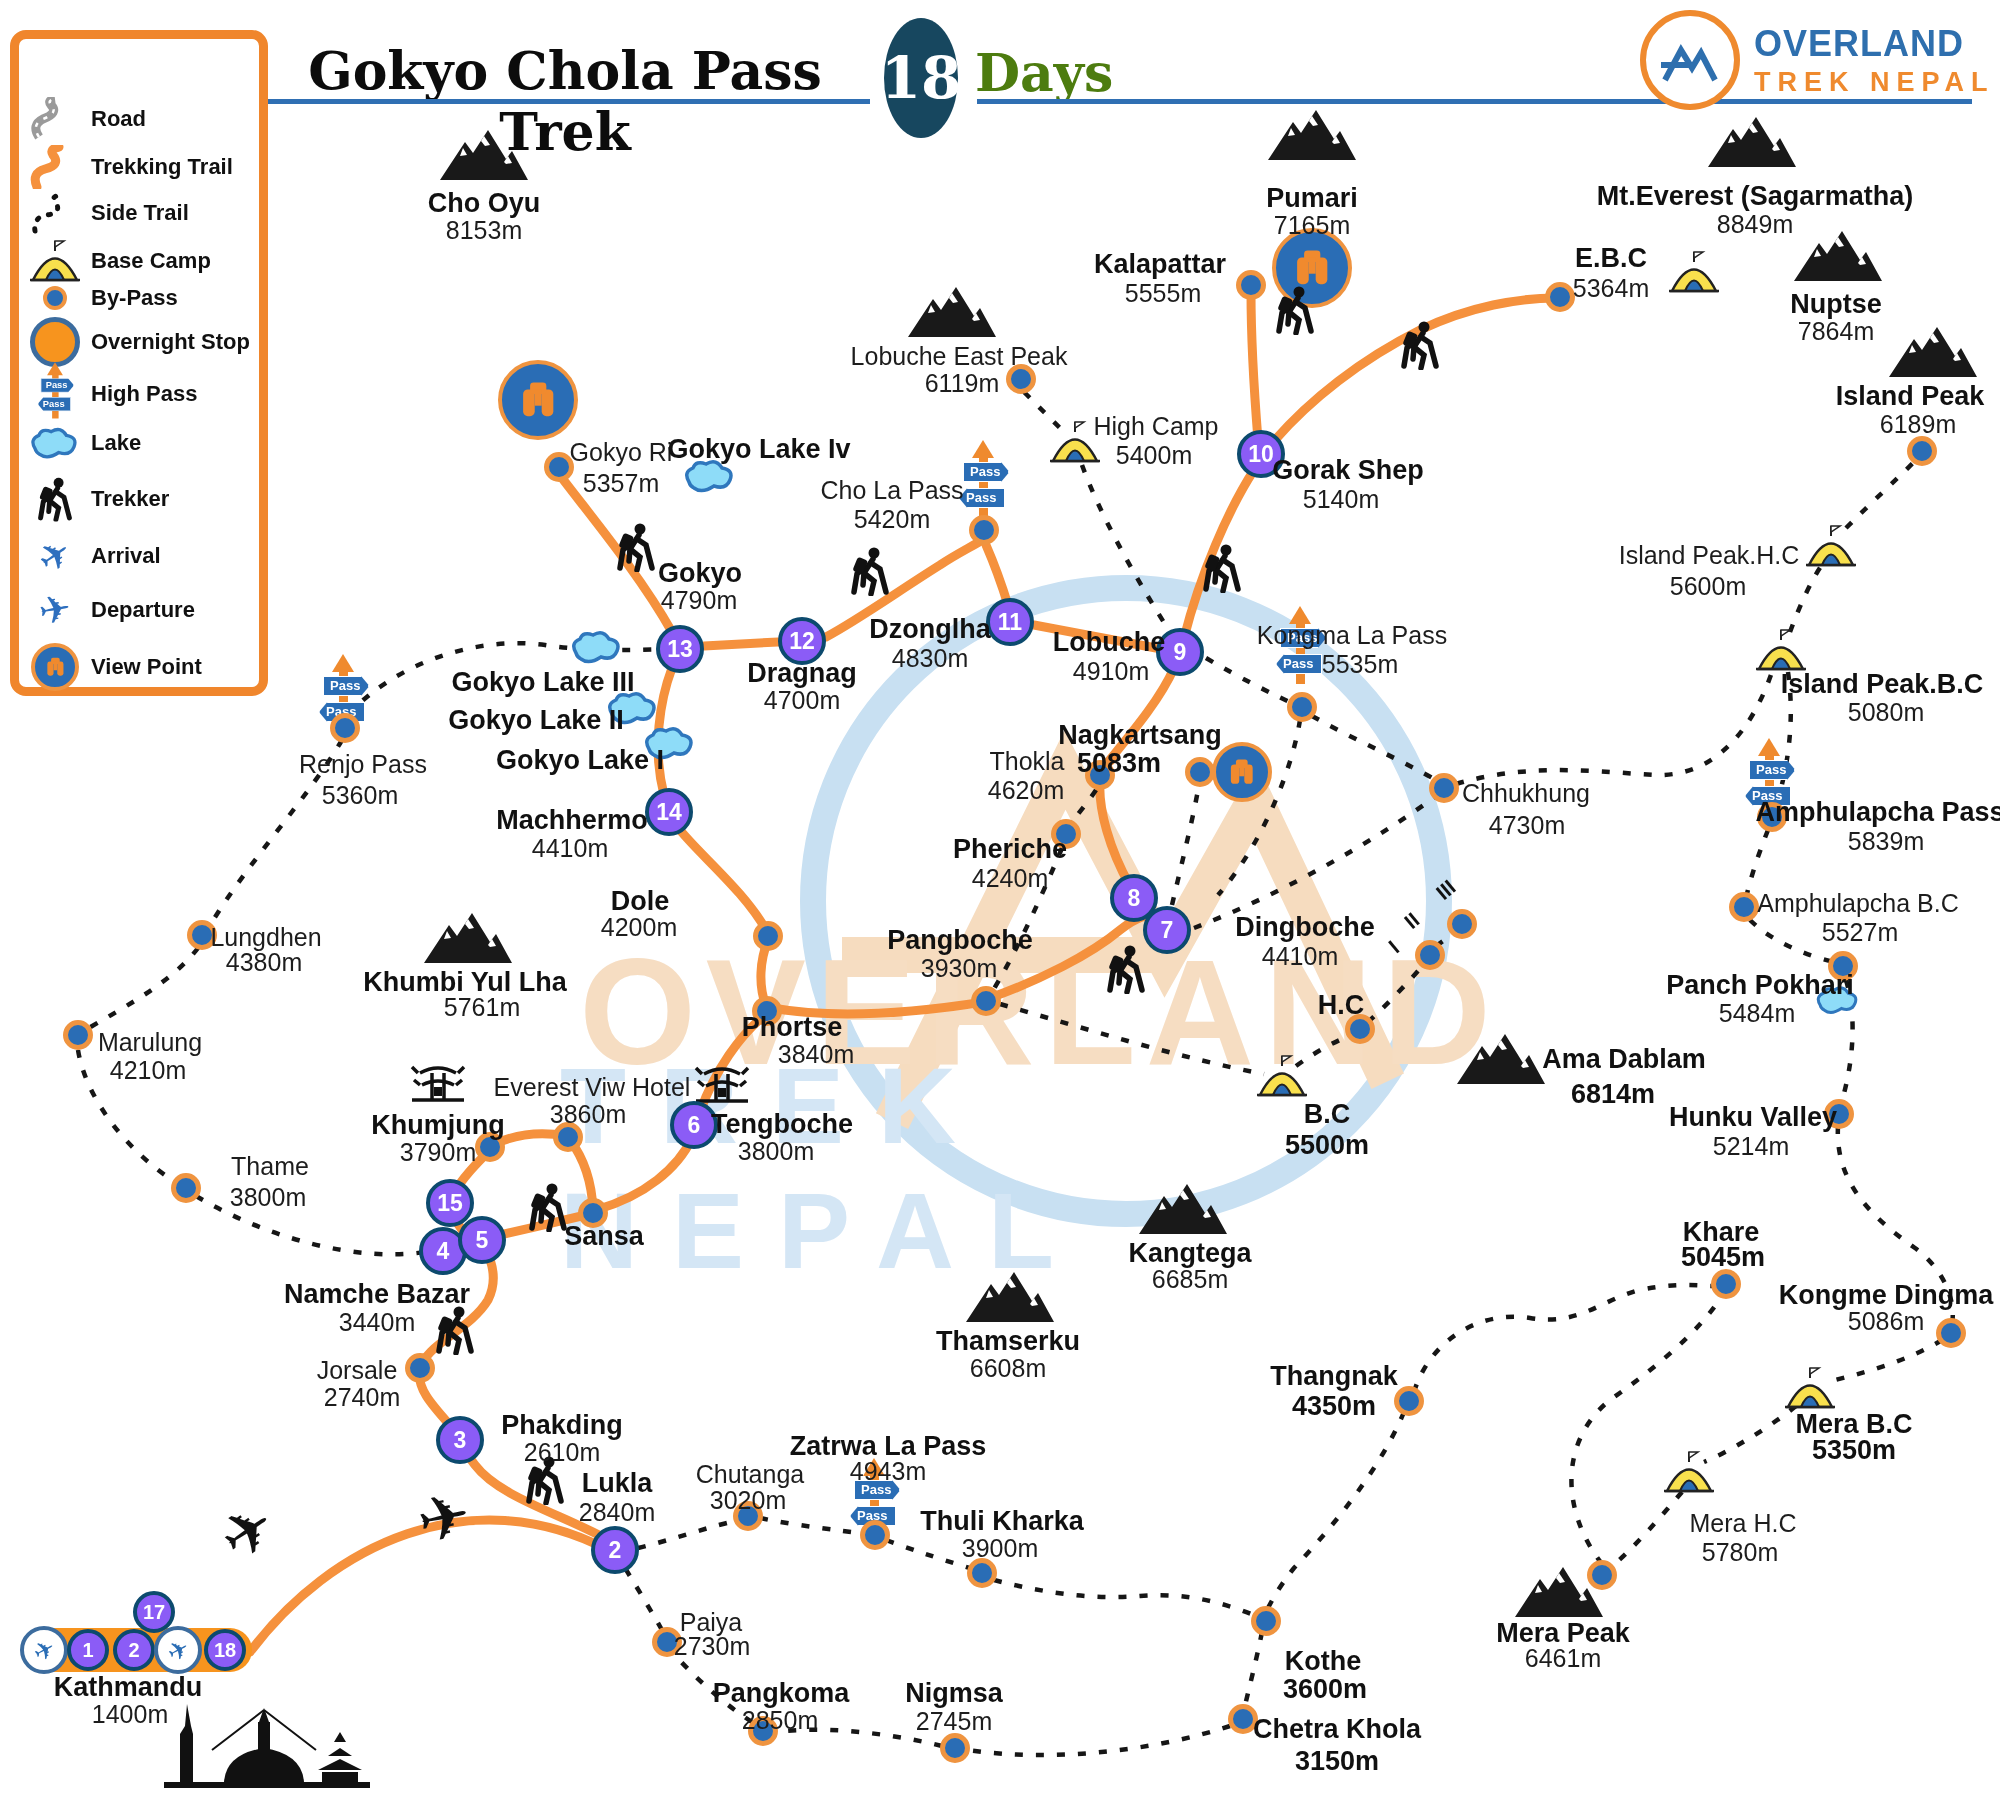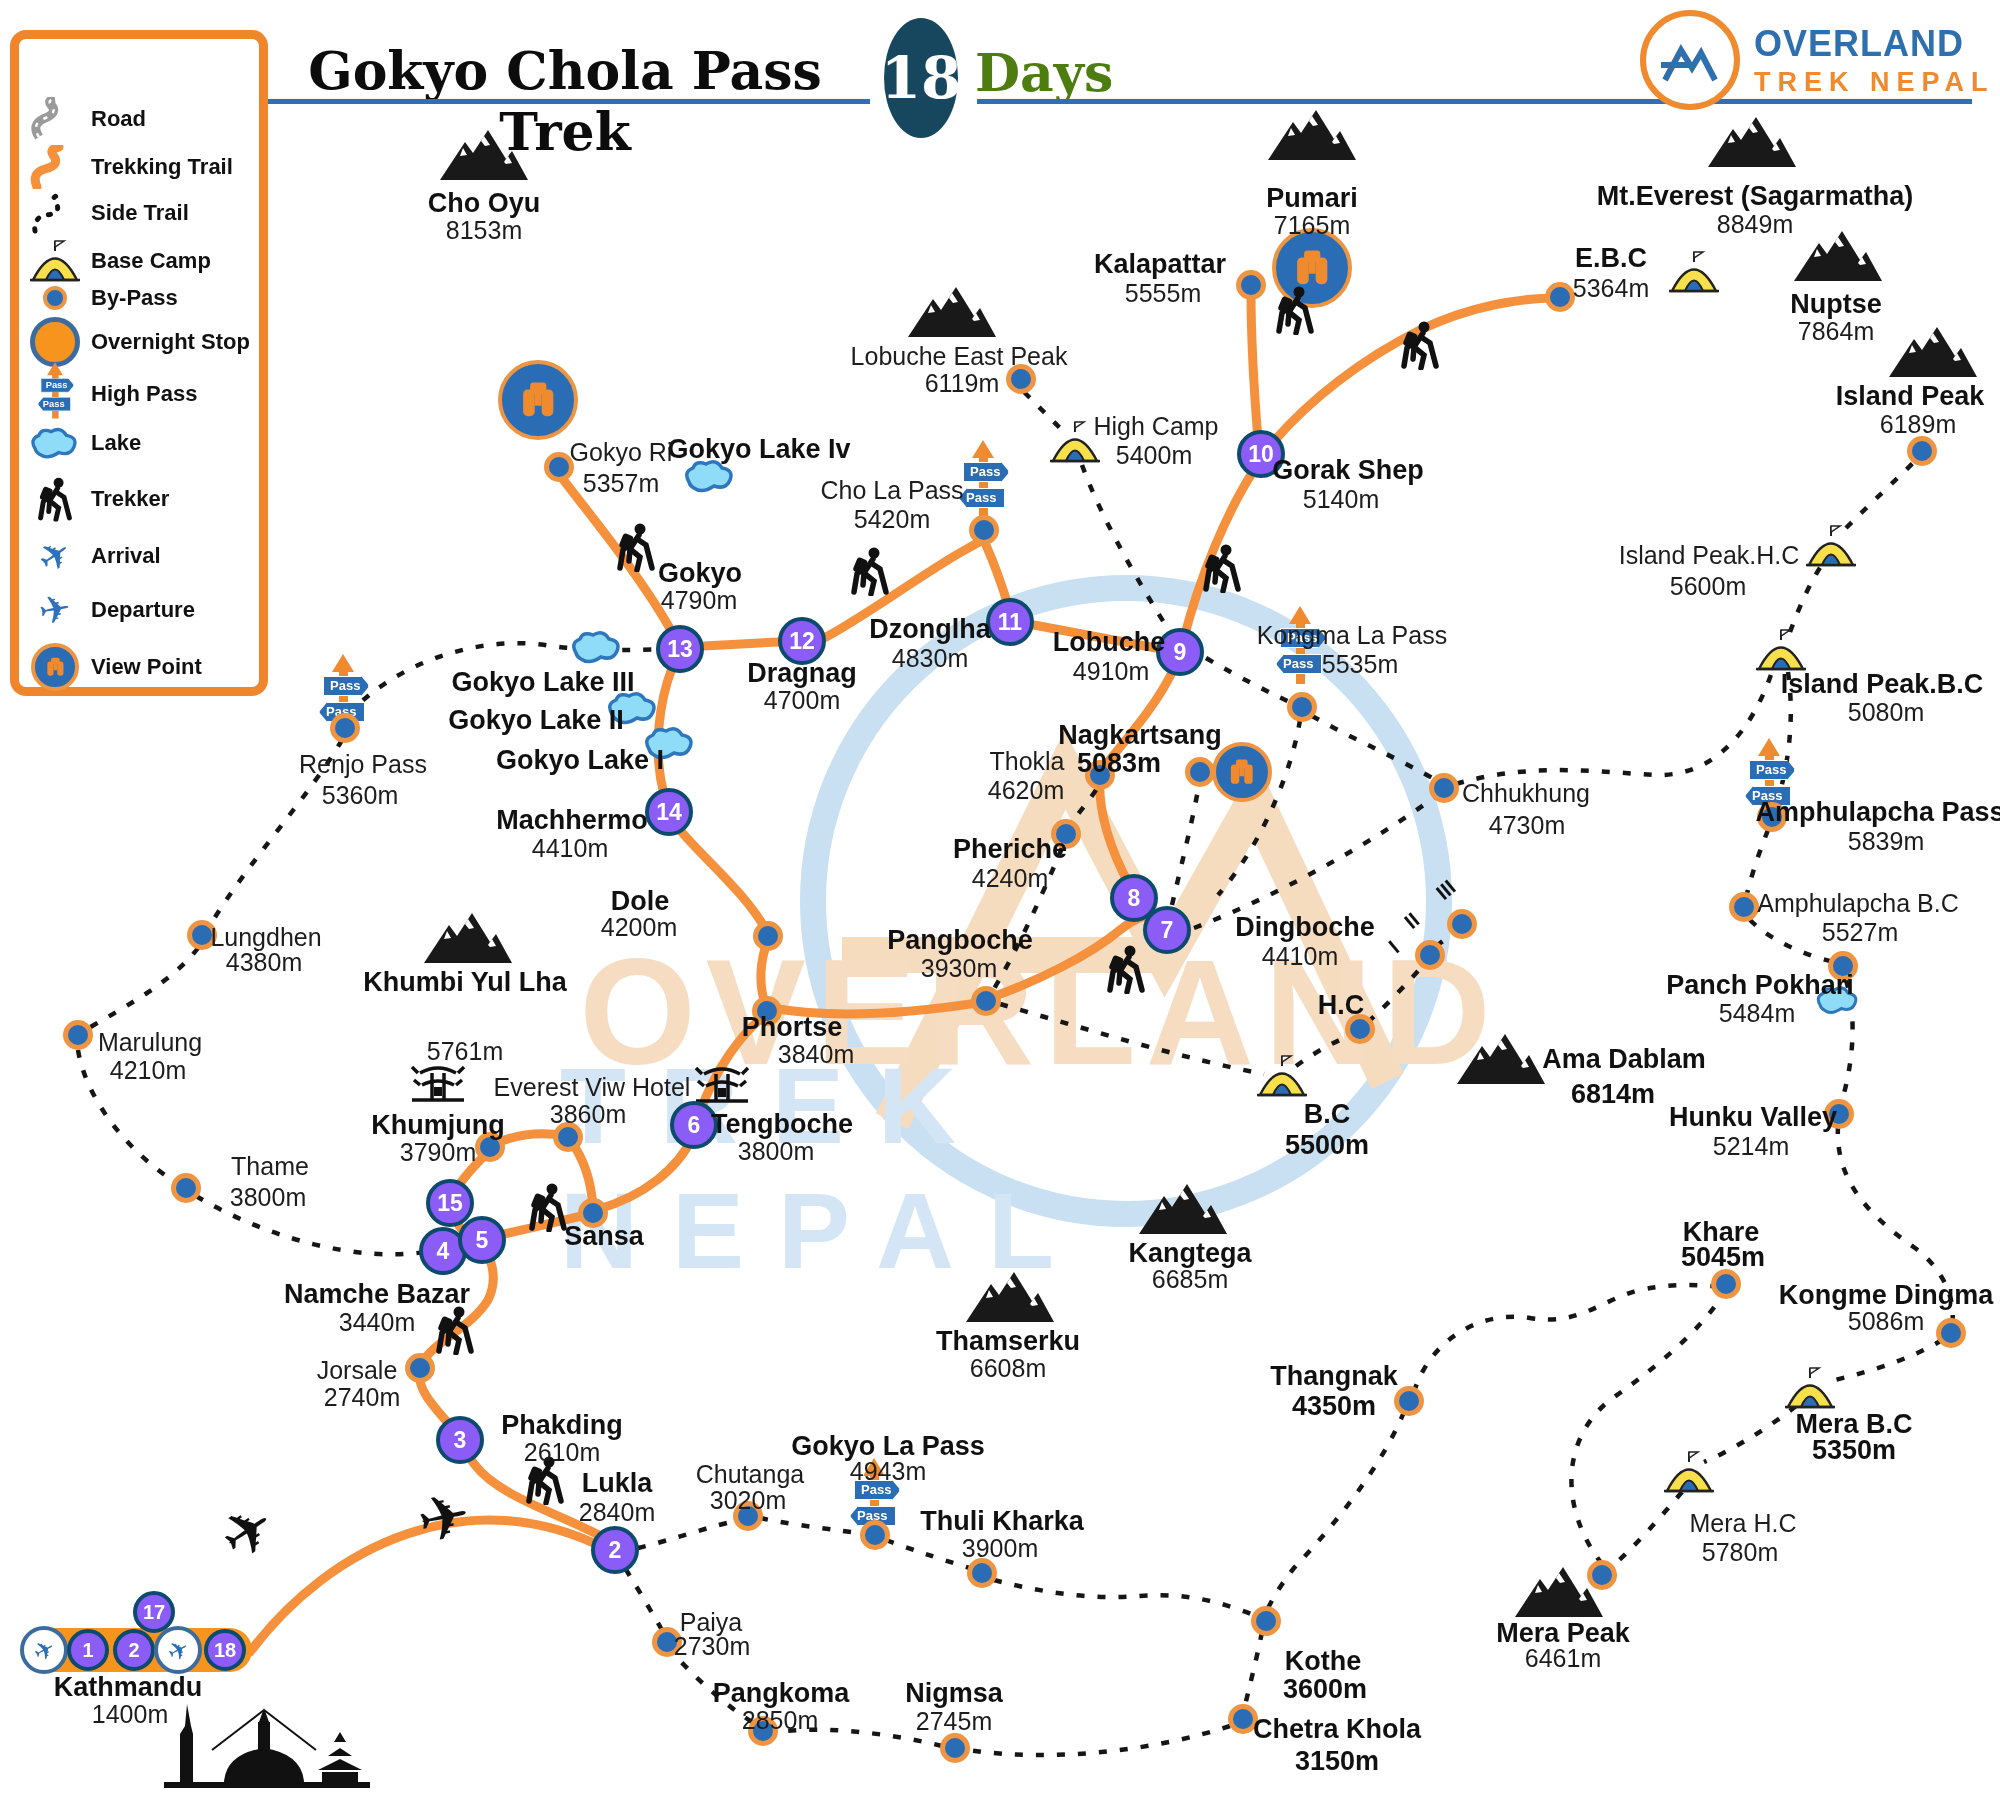--- a/index.html
+++ b/index.html
@@ -692,21 +692,21 @@
       <div class="lb t" style="transform: translate(-50%, -50%) rotate(-40deg); left: 1446px; top: 890px;">III</div>
       <div class="lb n" style="left: 1624px; top: 1059px;">Ama Dablam</div>
       <div class="lb n" style="left: 1613px; top: 1094px;">6814m</div>
       <div class="lb n" style="left: 1327px; top: 1114px;">B.C</div>
       <div class="lb n" style="left: 1327px; top: 1145px;">5500m</div>
       <div class="lb n" style="left: 960px; top: 940px;">Pangboche</div>
       <div class="lb e" style="left: 959px; top: 968px;">3930m</div>
       <div class="lb n" style="left: 792px; top: 1027px;">Phortse</div>
       <div class="lb e" style="left: 816px; top: 1054px;">3840m</div>
       <div class="lb n" style="left: 465px; top: 982px;">Khumbi Yul Lha</div>
-      <div class="lb e" style="left: 465px; top: 1007px; margin-top: 44px;">5761m</div>
+      <div class="lb e" style="left: 482px; top: 1007px;">5761m</div>
       <div class="lb e" style="left: 266px; top: 937px;">Lungdhen</div>
       <div class="lb e" style="left: 264px; top: 962px;">4380m</div>
       <div class="lb e" style="left: 150px; top: 1042px;">Marulung</div>
       <div class="lb e" style="left: 148px; top: 1070px;">4210m</div>
       <div class="lb e" style="left: 270px; top: 1166px;">Thame</div>
       <div class="lb e" style="left: 268px; top: 1197px;">3800m</div>
       <div class="lb e" style="left: 592px; top: 1087px;">Everest Viw Hotel</div>
       <div class="lb e" style="left: 588px; top: 1114px;">3860m</div>
       <div class="lb n" style="left: 438px; top: 1125px;">Khumjung</div>
       <div class="lb e" style="left: 438px; top: 1152px;">3790m</div>
@@ -720,21 +720,21 @@
       <div class="lb n" style="left: 562px; top: 1425px;">Phakding</div>
       <div class="lb e" style="left: 562px; top: 1452px;">2610m</div>
       <div class="lb n" style="left: 617px; top: 1483px;">Lukla</div>
       <div class="lb e" style="left: 617px; top: 1512px;">2840m</div>
       <div class="lb n" style="left: 128px; top: 1687px;">Kathmandu</div>
       <div class="lb e" style="left: 130px; top: 1714px;">1400m</div>
       <div class="lb e" style="left: 711px; top: 1622px;">Paiya</div>
       <div class="lb e" style="left: 712px; top: 1646px;">2730m</div>
       <div class="lb e" style="left: 750px; top: 1474px;">Chutanga</div>
       <div class="lb e" style="left: 748px; top: 1500px;">3020m</div>
-      <div class="lb n" style="left: 888px; top: 1446px;">Gokyo La Pass</div>
+      <div class="lb n" style="left: 888px; top: 1446px;">Zatrwa La Pass</div>
       <div class="lb e" style="left: 888px; top: 1471px;">4943m</div>
       <div class="lb n" style="left: 1002px; top: 1521px;">Thuli Kharka</div>
       <div class="lb e" style="left: 1000px; top: 1548px;">3900m</div>
       <div class="lb n" style="left: 781px; top: 1693px;">Pangkoma</div>
       <div class="lb e" style="left: 780px; top: 1720px;">2850m</div>
       <div class="lb n" style="left: 954px; top: 1693px;">Nigmsa</div>
       <div class="lb e" style="left: 954px; top: 1721px;">2745m</div>
       <div class="lb n" style="left: 1323px; top: 1661px;">Kothe</div>
       <div class="lb n" style="left: 1325px; top: 1689px;">3600m</div>
       <div class="lb n" style="left: 1337px; top: 1729px;">Chetra Khola</div>

